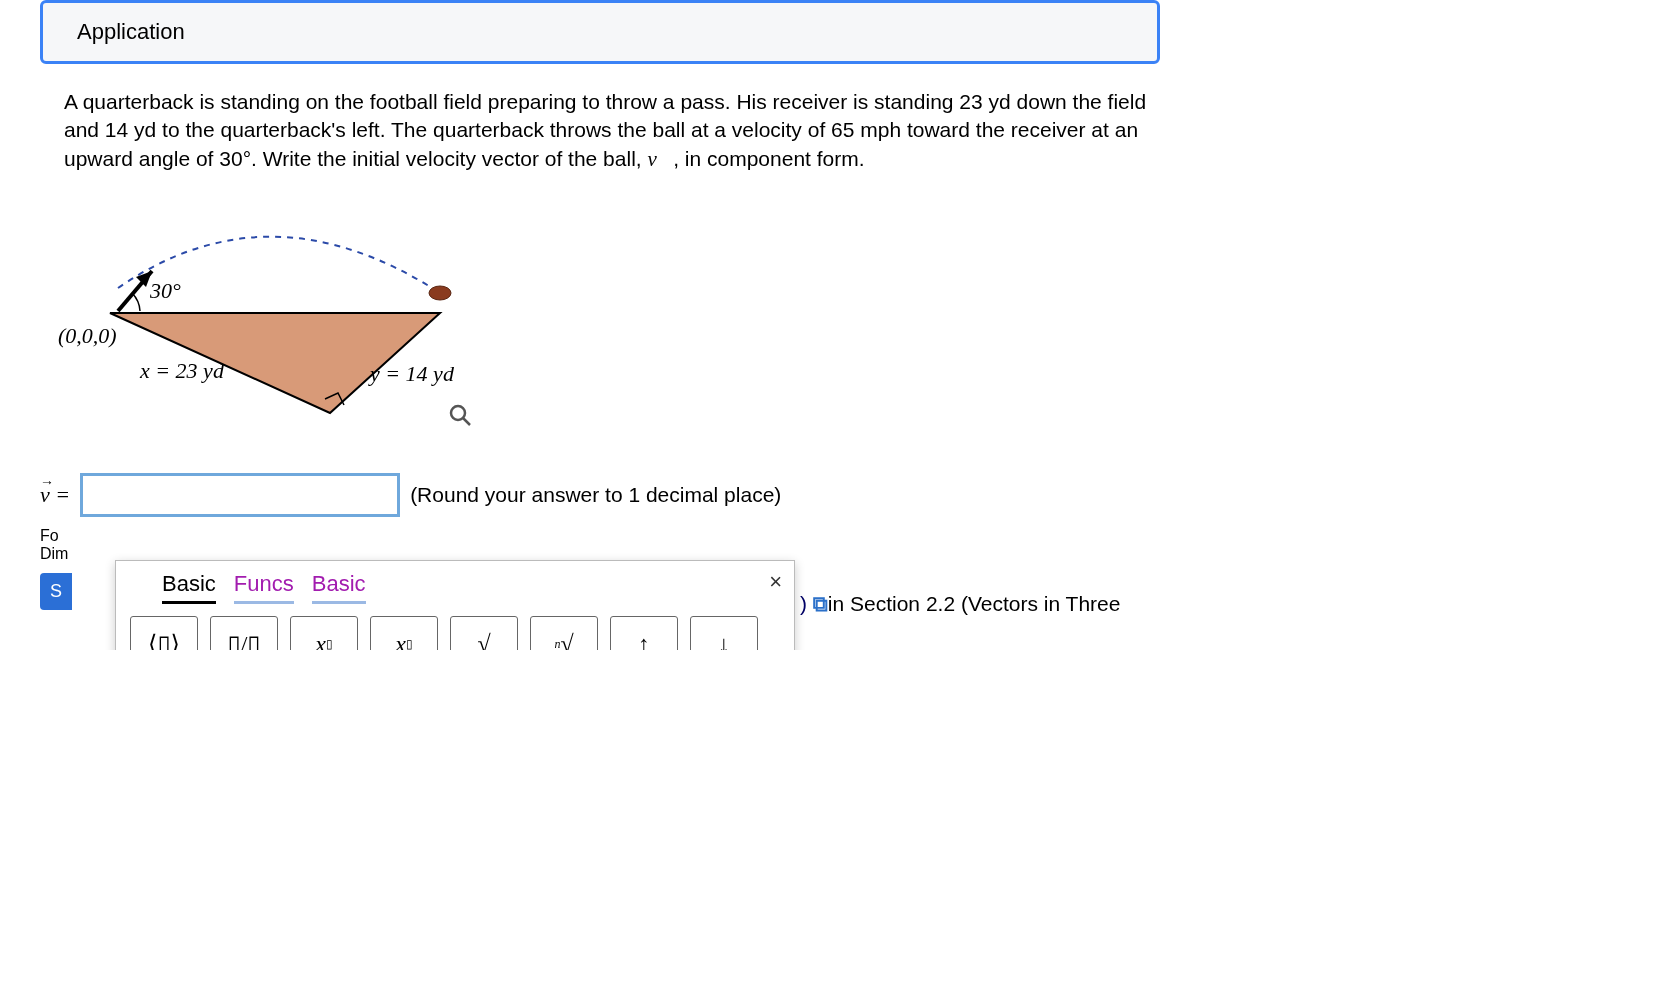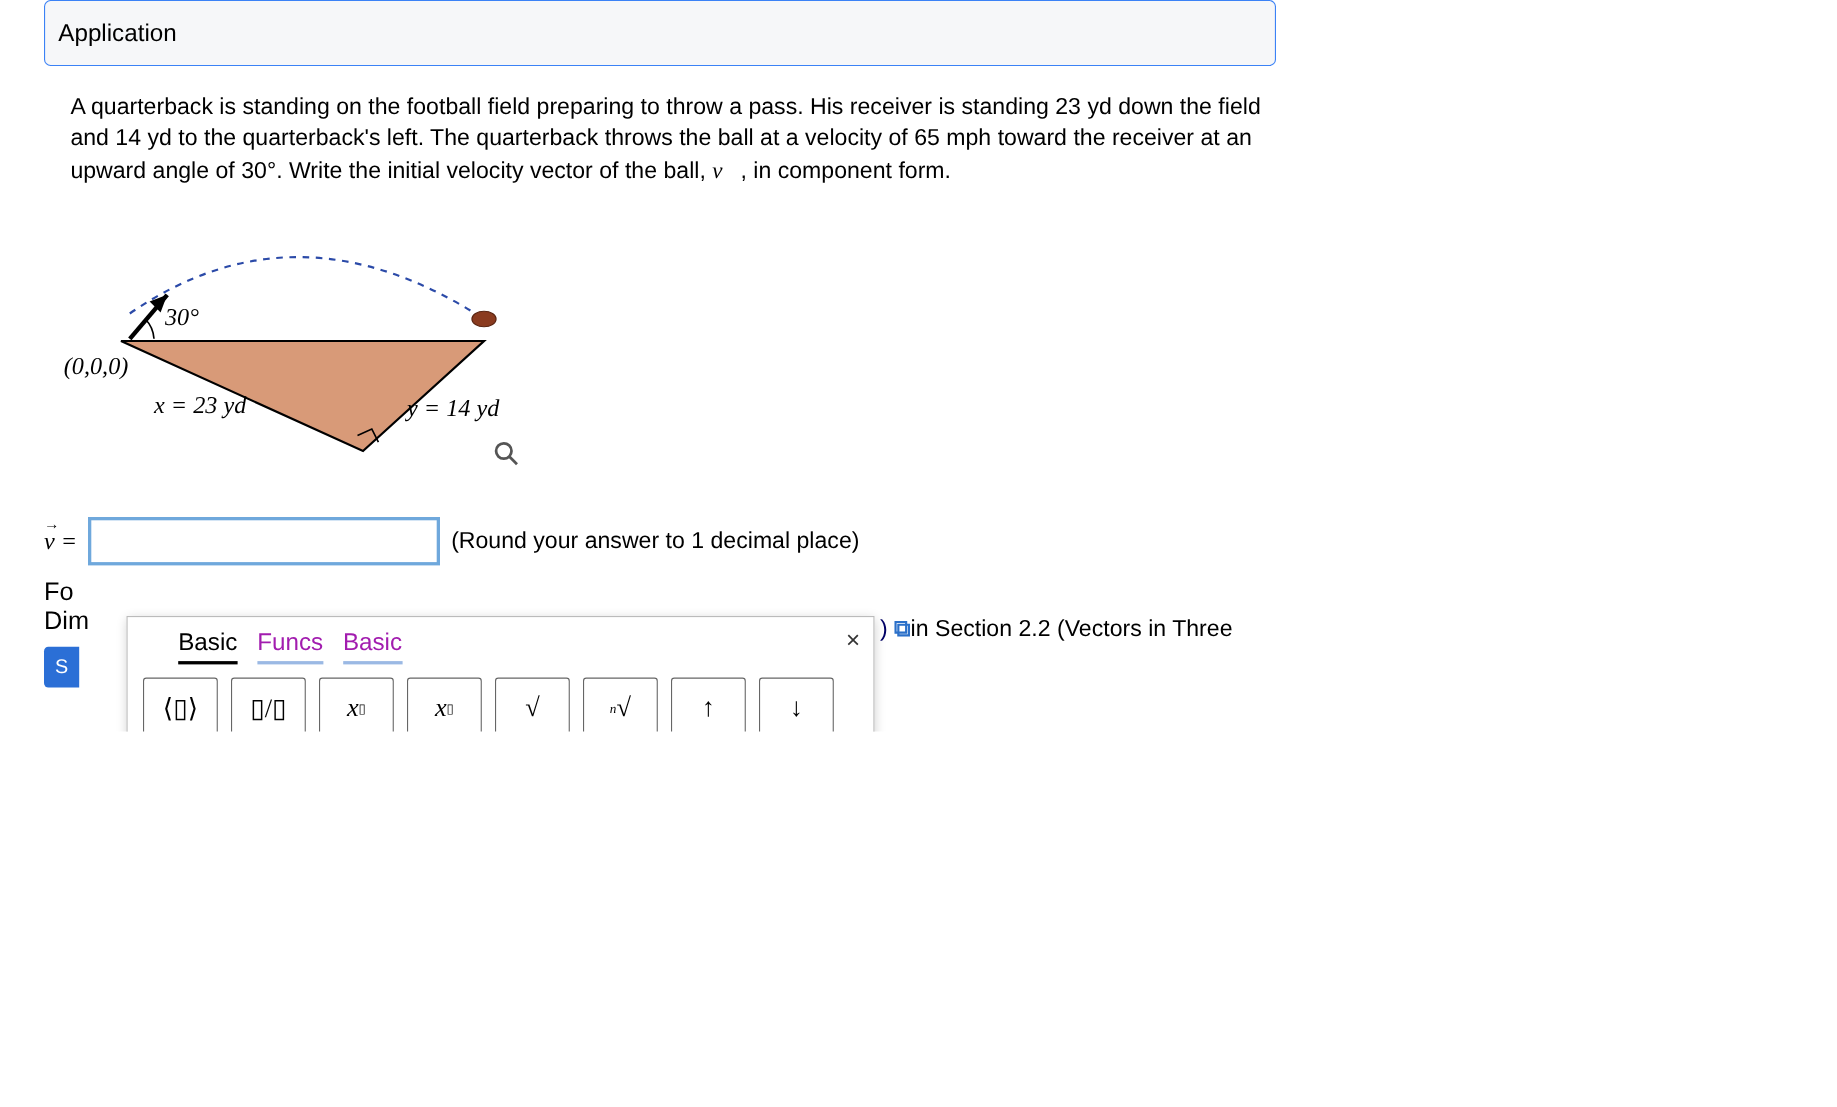--- a/index.html
+++ b/index.html
@@ -8,24 +8,24 @@
     font-family: "Lucida Grande", "Segoe UI", Arial, sans-serif;
     font-size: 20px;
     color: #000;
     background: #fff;
   }
   .page {
     padding: 0 40px 40px 40px;
     max-width: 1200px;
   }
   .app-header {
-    border: 1px solid #3b82f6;
+    border: 3px solid #3b82f6;
     border-radius: 6px;
     background: #f6f7f9;
-    padding: 16px 12px;
+    padding: 16px 34px;
     margin: 0 0 24px 0;
     font-size: 22px;
   }
   .problem-text {
     font-size: 21px;
     line-height: 1.35;
     font-family: Tahoma, Verdana, sans-serif;
     margin-bottom: 10px;
     margin-left: 24px;
   }
@@ -38,21 +38,21 @@
   .vlabel .arrow { position:absolute; top:-9px; left:0; font-size:14px; font-style:normal; }
   .answer-input {
     width: 320px; height: 44px;
     border: 3px solid #6fa8dc;
     background:#fff;
     padding: 4px 6px;
     font-size:18px;
   }
   .round-note { font-size:21px; }
 
-  .below-row { margin-top:10px; font-size:23px; }
+  .below-row { margin-top:10px; font-size:16px; }
   .link-frag { color:#006; }
   .ext-icon { color:#2b70c9; font-weight:bold; }
 
   .submit-btn {
     background:#2b6fd6; color:#fff; border:none;
     border-radius:4px 0 0 4px; padding:8px 10px; font-size:18px;
     margin-top:10px;
   }
 
   
@@ -85,21 +85,21 @@
     padding: 14px 18px; font-size:19px;
   }
   .kp-footer a { color:#cfe0ff; text-decoration:underline; }
   .kp-backspace {
     border:1px solid #333; background:#fff; color:#000;
     height:44px; width:60px; border-radius:3px;
     display:flex; align-items:center; justify-content:center;
     font-size:22px;
   }
 
-  .side-text { position:absolute; left:800px; top:560px; font-size:21px; }
+  .side-text { position:absolute; left:800px; top:592px; font-size:21px; }
 </style>
 </head>
 <body>
 
 <div class="page" style="position:relative;">
 
   <div class="app-header">
     <span>Application</span>
   </div>
 

